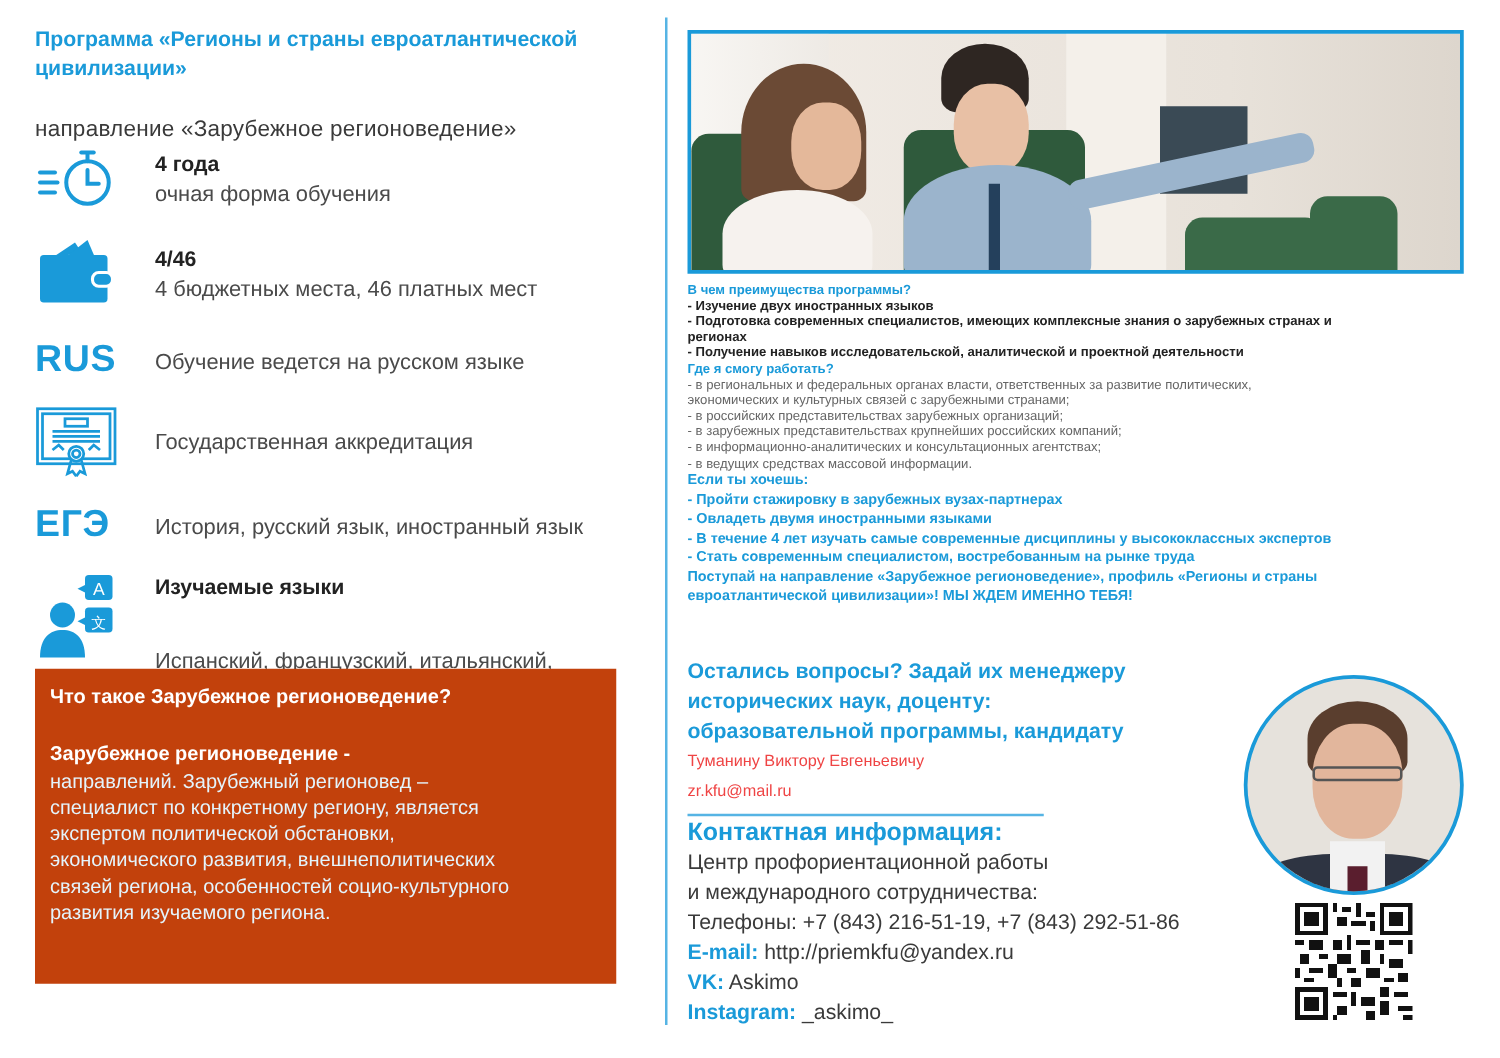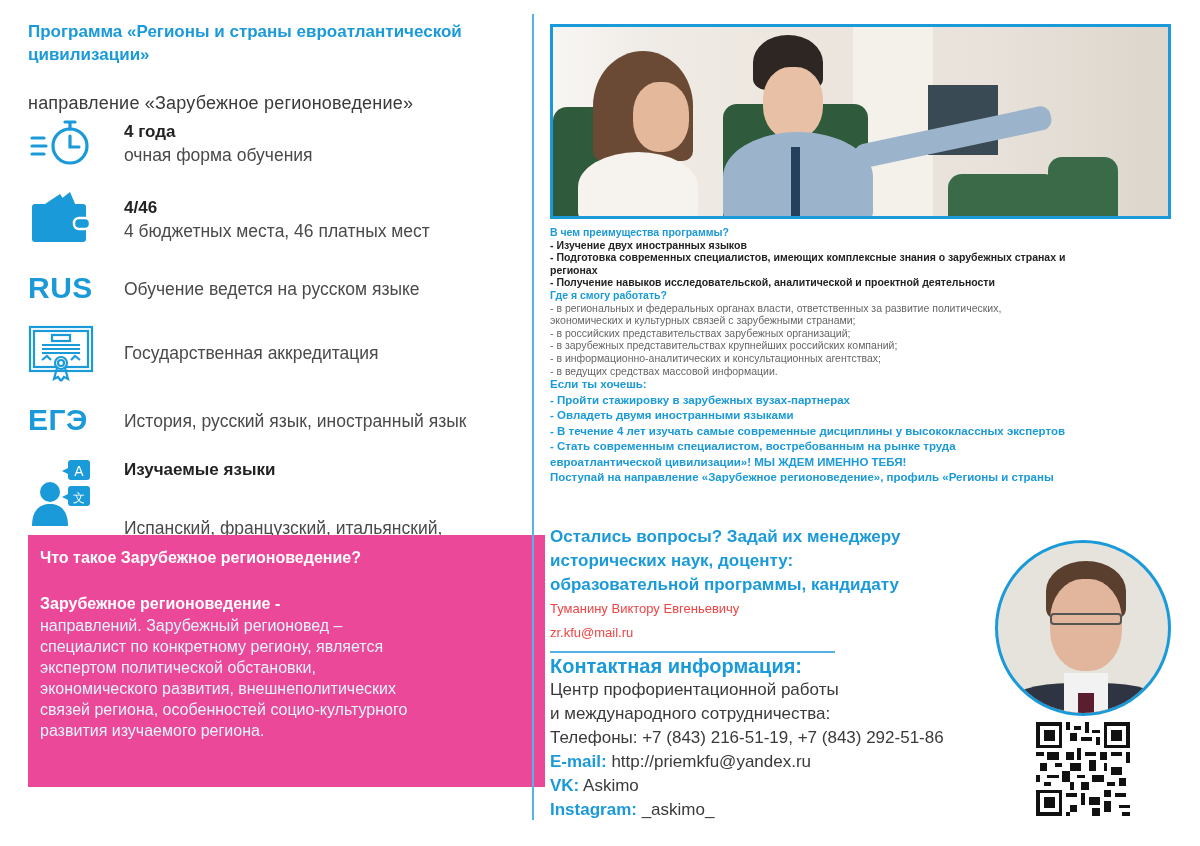--- a/index.html
+++ b/index.html
@@ -16,22 +16,22 @@
     font-size: 18px; color: #3a3a3a; letter-spacing: 0.2px;
   }
   .feature { position: absolute; left: 28px; width: 490px; }
   .feature .icon { position: absolute; left: 0; width: 66px; display: flex; align-items: center; justify-content: flex-start; }
   .feature .text { position: absolute; left: 96px; width: 400px; }
   .f-bold { font-size: 17px; font-weight: bold; color: #222; line-height: 23px; }
   .f-norm { font-size: 17.5px; color: #4a4a4a; line-height: 24px; }
   .icon-text { font-size: 30px; font-weight: bold; color: #1a9ad9; letter-spacing: 0.5px; }
 
   .infobox {
-    position: absolute; left: 28px; top: 535px; width: 517px; height: 252px;
-    background: #ec4899; padding: 12px 12px;
+    position: absolute; left: 28px; top: 535px; width: 465px; height: 252px;
+    background: #c2410c; padding: 12px 12px;
   }
   .infobox .q { font-size: 16px; font-weight: bold; color: #ffffff; line-height: 22px; }
   .infobox .def-title { margin-top: 24px; font-size: 16px; font-weight: bold; color: #ffffff; line-height: 22px; }
   .infobox .def { font-size: 16px; color: #e4f4fc; line-height: 21px; }
 
   .vline { position: absolute; left: 532px; top: 14px; width: 2px; height: 806px; background: #56b4e4; }
 
   
   .photo {
     position: absolute; left: 550px; top: 24px; width: 621px; height: 195px;
@@ -213,22 +213,22 @@
   <div class="n">экономических и культурных связей с зарубежными странами;</div>
   <div class="n">- в российских представительствах зарубежных организаций;</div>
   <div class="n">- в зарубежных представительствах крупнейших российских компаний;</div>
   <div class="n">- в информационно-аналитических и консультационных агентствах;</div>
   <div class="n">- в ведущих средствах массовой информации.</div>
   <div class="bb">Если ты хочешь:</div>
   <div class="bb">- Пройти стажировку в зарубежных вузах-партнерах</div>
   <div class="bb">- Овладеть двумя иностранными языками</div>
   <div class="bb">- В течение 4 лет изучать самые современные дисциплины у высококлассных экспертов</div>
   <div class="bb">- Стать современным специалистом, востребованным на рынке труда</div>
+  <div class="bb">Поступай на направление «Зарубежное регионоведение», профиль «Регионы и страны</div>
   <div class="bb">евроатлантической цивилизации»! МЫ ЖДЕМ ИМЕННО ТЕБЯ!</div>
-  <div class="bb">Поступай на направление «Зарубежное регионоведение», профиль «Регионы и страны</div>
 </div>
 
 <div class="questions">
   <div class="qh">Остались вопросы? Задай их менеджеру</div>
   <div class="qh">исторических наук, доценту:</div>
   <div class="qh">образовательной программы, кандидату</div>
   <div class="qn">Туманину Виктору Евгеньевичу</div>
   <div class="qn">zr.kfu@mail.ru</div>
 </div>
 

